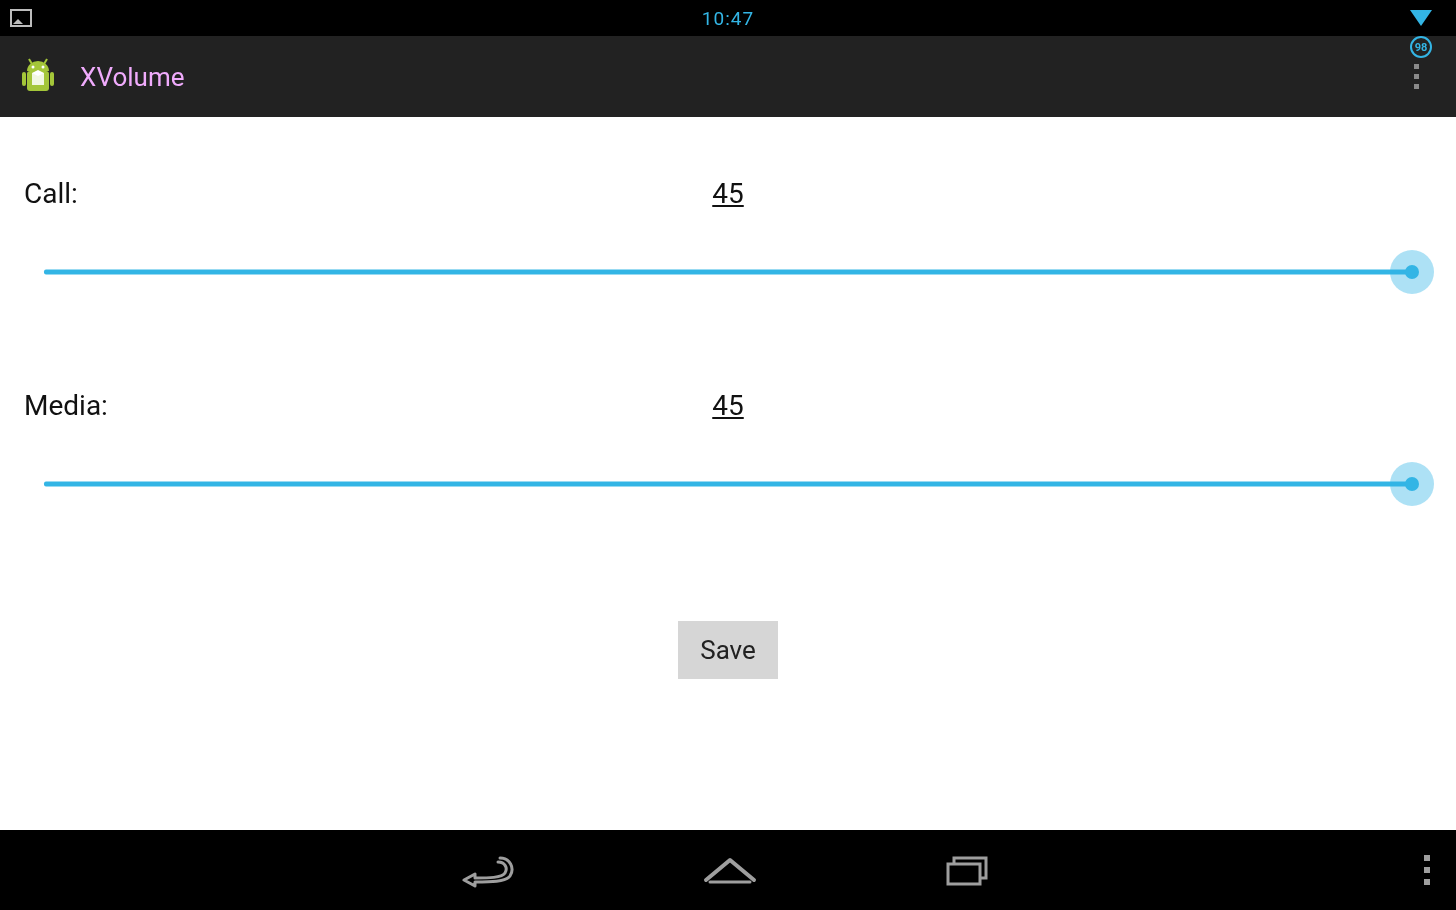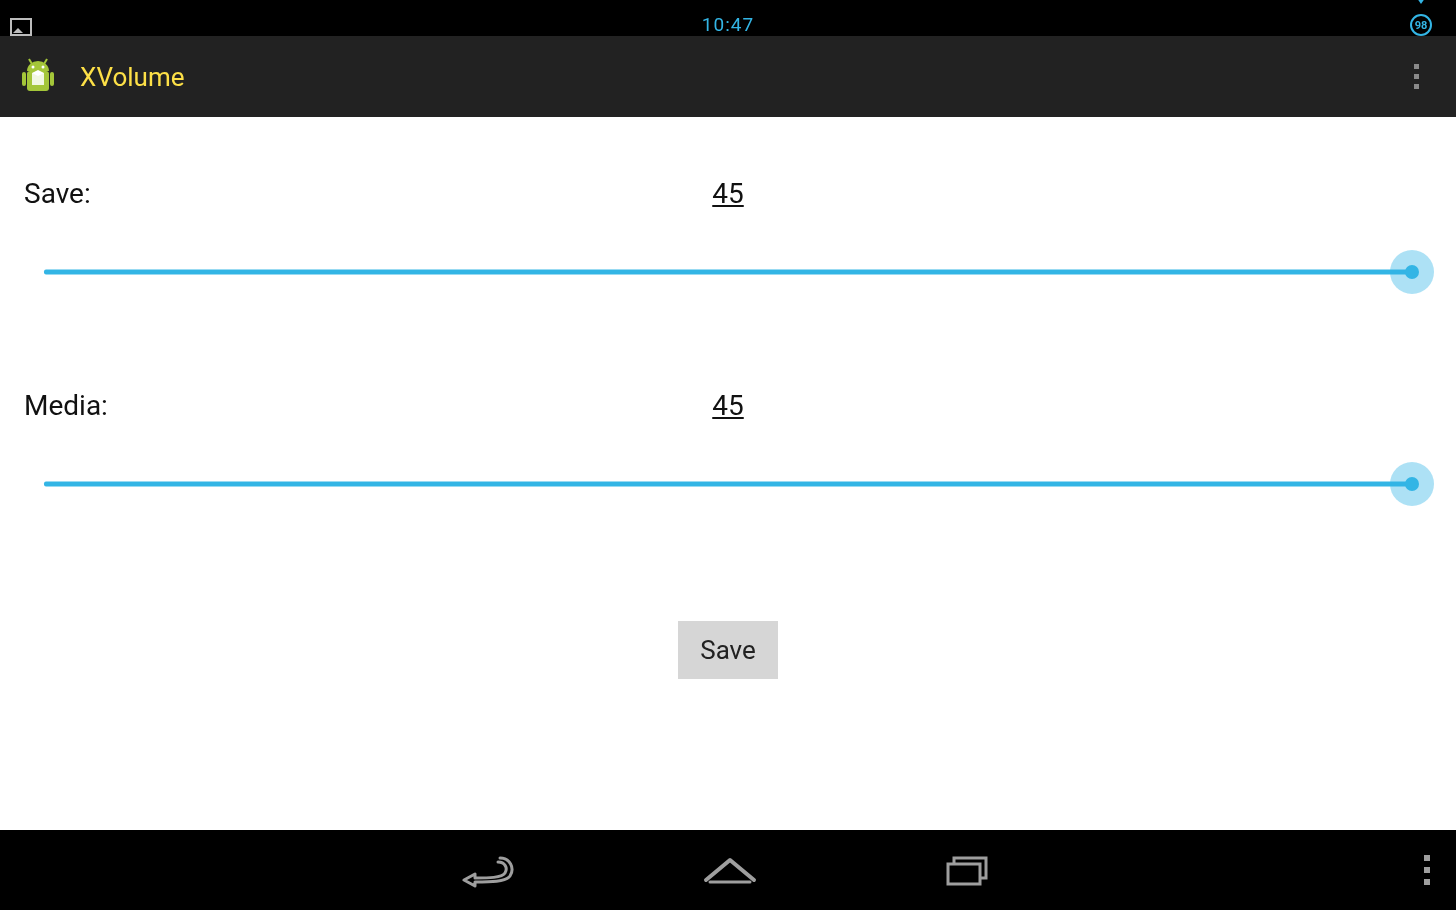--- a/index.html
+++ b/index.html
@@ -12,21 +12,21 @@
     overflow: hidden;
     position: relative;
   }
 
   
   .status-bar {
     height: 36px;
     background: #000;
     color: #33b5e5;
     display: flex;
-    align-items: flex-end;
+    align-items: center;
     position: relative;
     font-size: 19px;
     gap: 32px;
   }
   .status-left {
     display: flex;
     align-items: center;
     gap: 10px;
     padding-left: 10px;
   }
@@ -86,21 +86,21 @@
     background: #222222;
     display: flex;
     align-items: center;
     padding: 0 20px 0 14px;
   }
   .app-icon {
     width: 48px; height: 48px;
     display: flex; align-items: center; justify-content: center;
   }
   .app-title {
-    color: #fde047;
+    color: #f0abfc;
     font-size: 26px;
     font-weight: 400;
     margin-left: 18px;
   }
   .overflow-btn {
     margin-left: auto;
     width: 40px; height: 40px;
     display: flex; flex-direction: column;
     align-items: center; justify-content: center;
     gap: 5px;
@@ -256,21 +256,21 @@
     <span></span>
       <span></span>
       <span></span>
   </div>
 </div>
 
 <div class="content">
 
   <div class="row">
     <div class="labels label-line">
-      <span class="lbl">Save:</span>
+      <span class="lbl">Call:</span>
       <span class="val">45</span>
     </div>
     <div class="slider">
       <div class="track"></div>
       <div class="thumb-halo"></div>
       <div class="thumb"></div>
     </div>
   </div>
 
   <div class="row">

